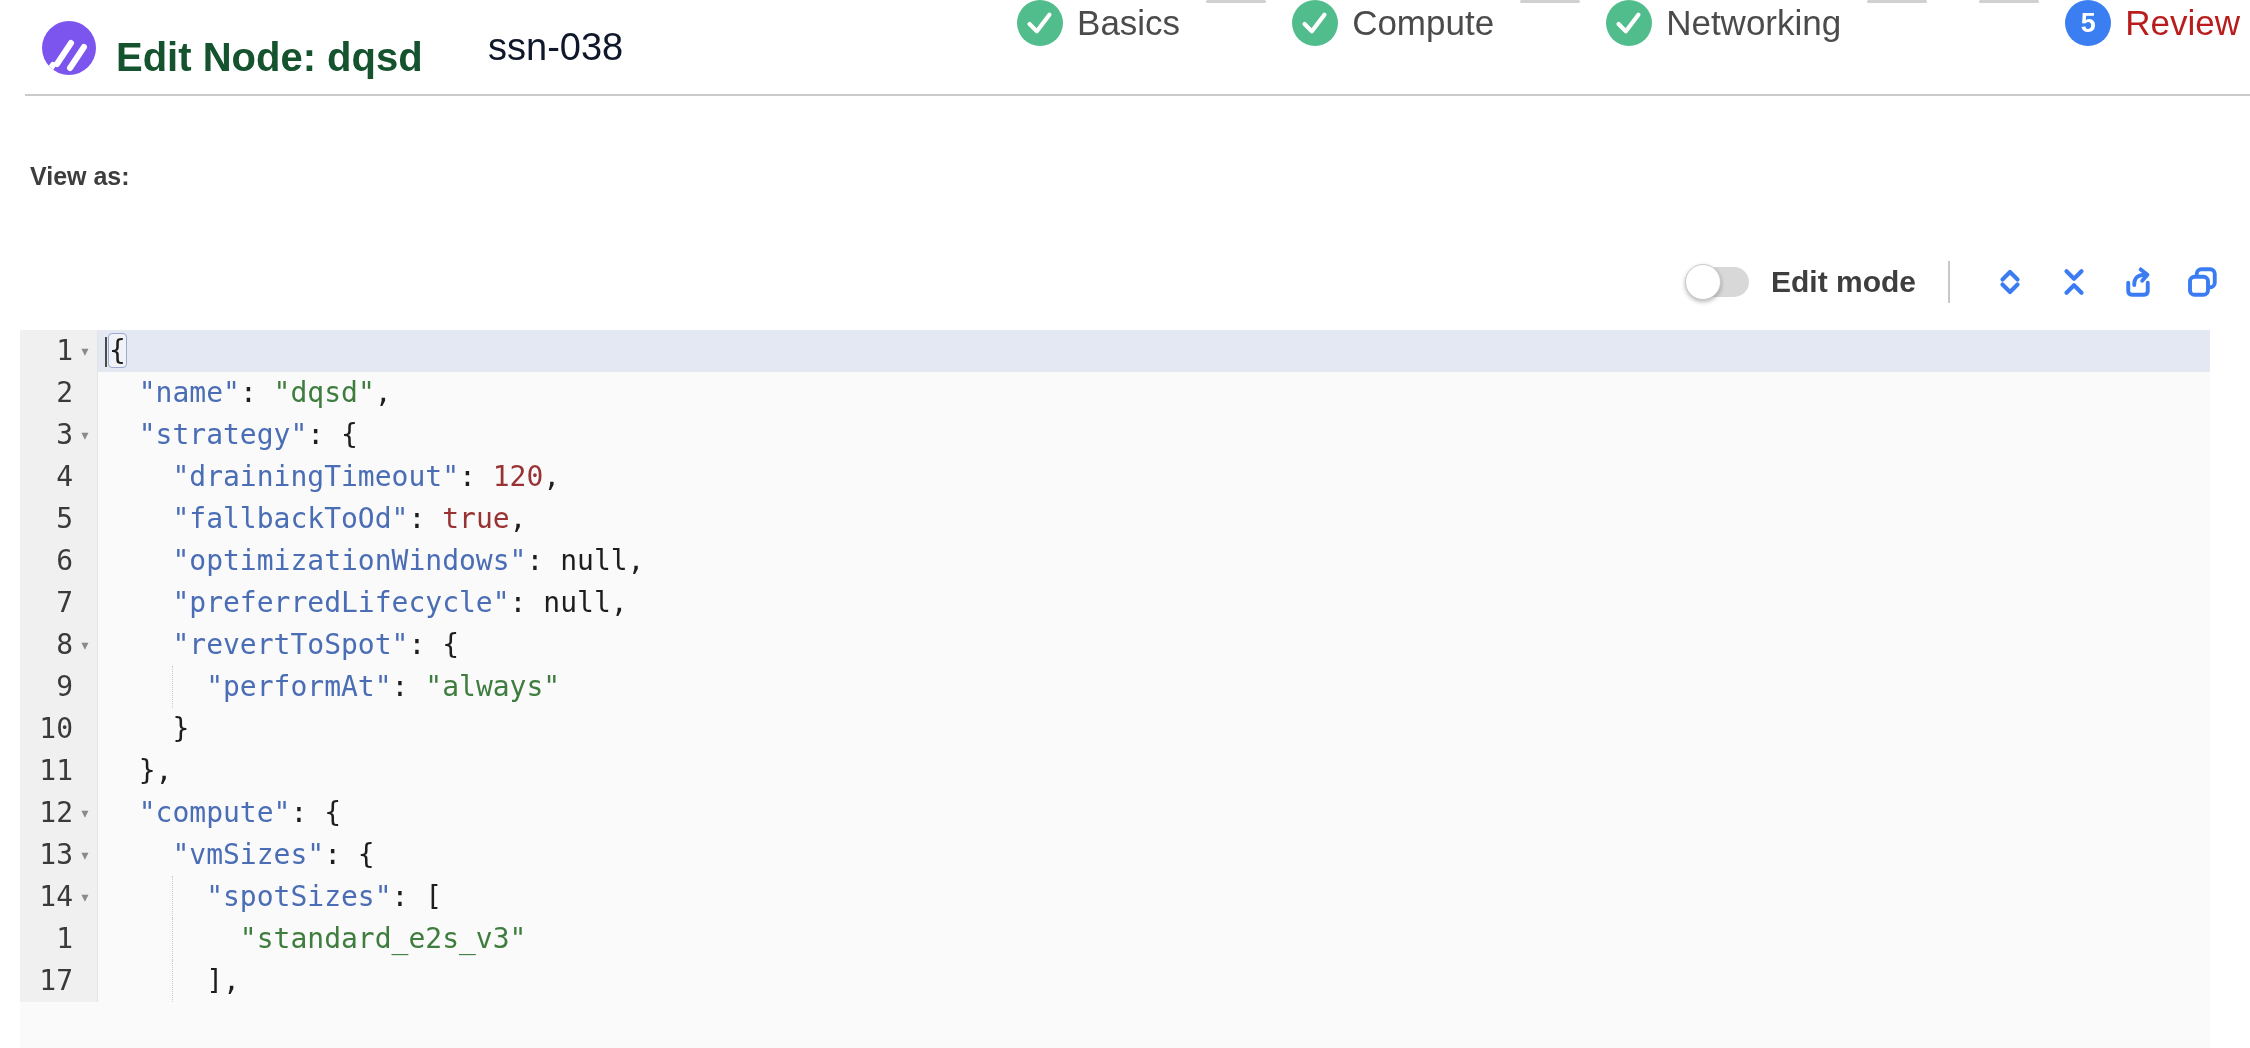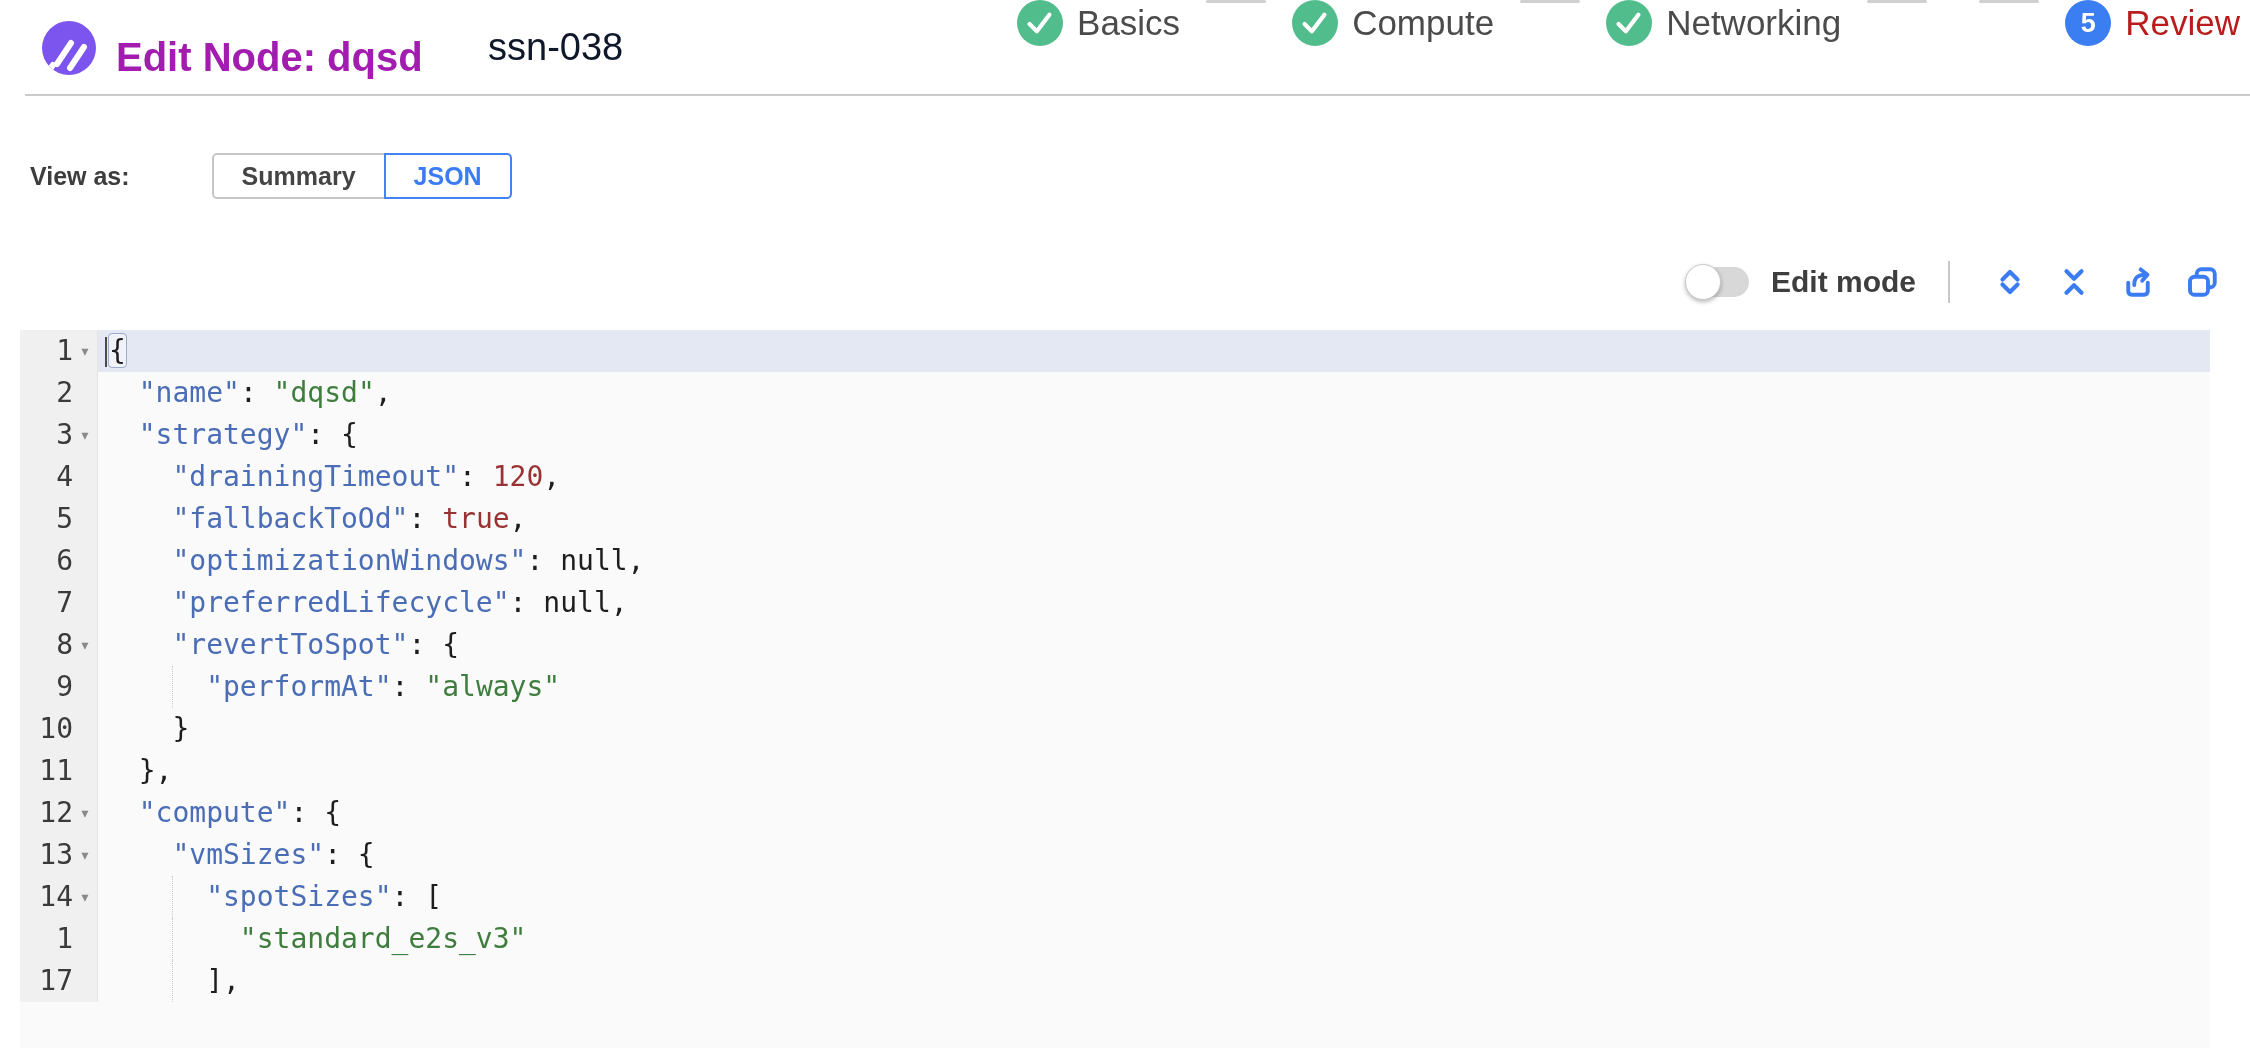--- a/index.html
+++ b/index.html
@@ -5,21 +5,21 @@
   * { margin:0; padding:0; box-sizing:border-box; }
   html,body { width:2250px; height:1048px; background:#ffffff; overflow:hidden;
               font-family:"Liberation Sans", sans-serif; }
   body { position:relative; }
 
   
   .header { position:absolute; left:0; top:0; width:2250px; height:96px; background:#fff; }
   .header-border { position:absolute; left:25px; right:0; top:94px; height:2px; background:#cbcbcb; }
   .logo { position:absolute; left:42px; top:21px; width:54px; height:54px; }
   .title { position:absolute; left:116px; top:0; height:114px; display:flex; align-items:center;
-           font-size:40px; font-weight:700; color:#a21caf; white-space:nowrap; }
+           font-size:40px; font-weight:700; color:#14532d; white-space:nowrap; }
   .subtitle { position:absolute; left:470px; top:0; height:94px; width:156px; overflow:hidden;
               display:flex; align-items:center; font-size:38px; font-weight:400; color:#0f172a;
               white-space:nowrap;margin-left:18px; }
 
   .stepper { position:absolute; right:10px; top:0; height:94px; display:flex; align-items:flex-start; }
   .step { display:flex; align-items:center; cursor:pointer; }
   .step-circle { width:46px; height:46px; border-radius:50%; display:flex; align-items:center;
                  justify-content:center; margin-right:14px; flex:none; }
   .step-circle.done { background:#52bd8c; }
   .step-circle.active { background:#3b7ef2; color:#fff; font-size:27px; font-weight:700; }
@@ -126,24 +126,20 @@
       <div class="step">
         <div class="step-circle active">5</div>
         <span class="step-label active">Review</span>
       </div>
     </div>
   <div class="header-border"></div>
 </div>
 
 <div class="viewas">
   <span class="viewas-label">View as:</span>
-  <div class="seg" id="viewas-buttons">
-      <button class="seg-btn">Summary</button>
-      <button class="seg-btn active">JSON</button>
-    </div>
 </div>
 
 <div class="toolbar">
   <div class="switch">
     <div class="knob"></div>
   </div>
   <span class="toolbar-label">Edit mode</span>
   <div class="tdivider"></div>
   <div class="ticons" id="toolbar-icons">
       <div class="ticon">

